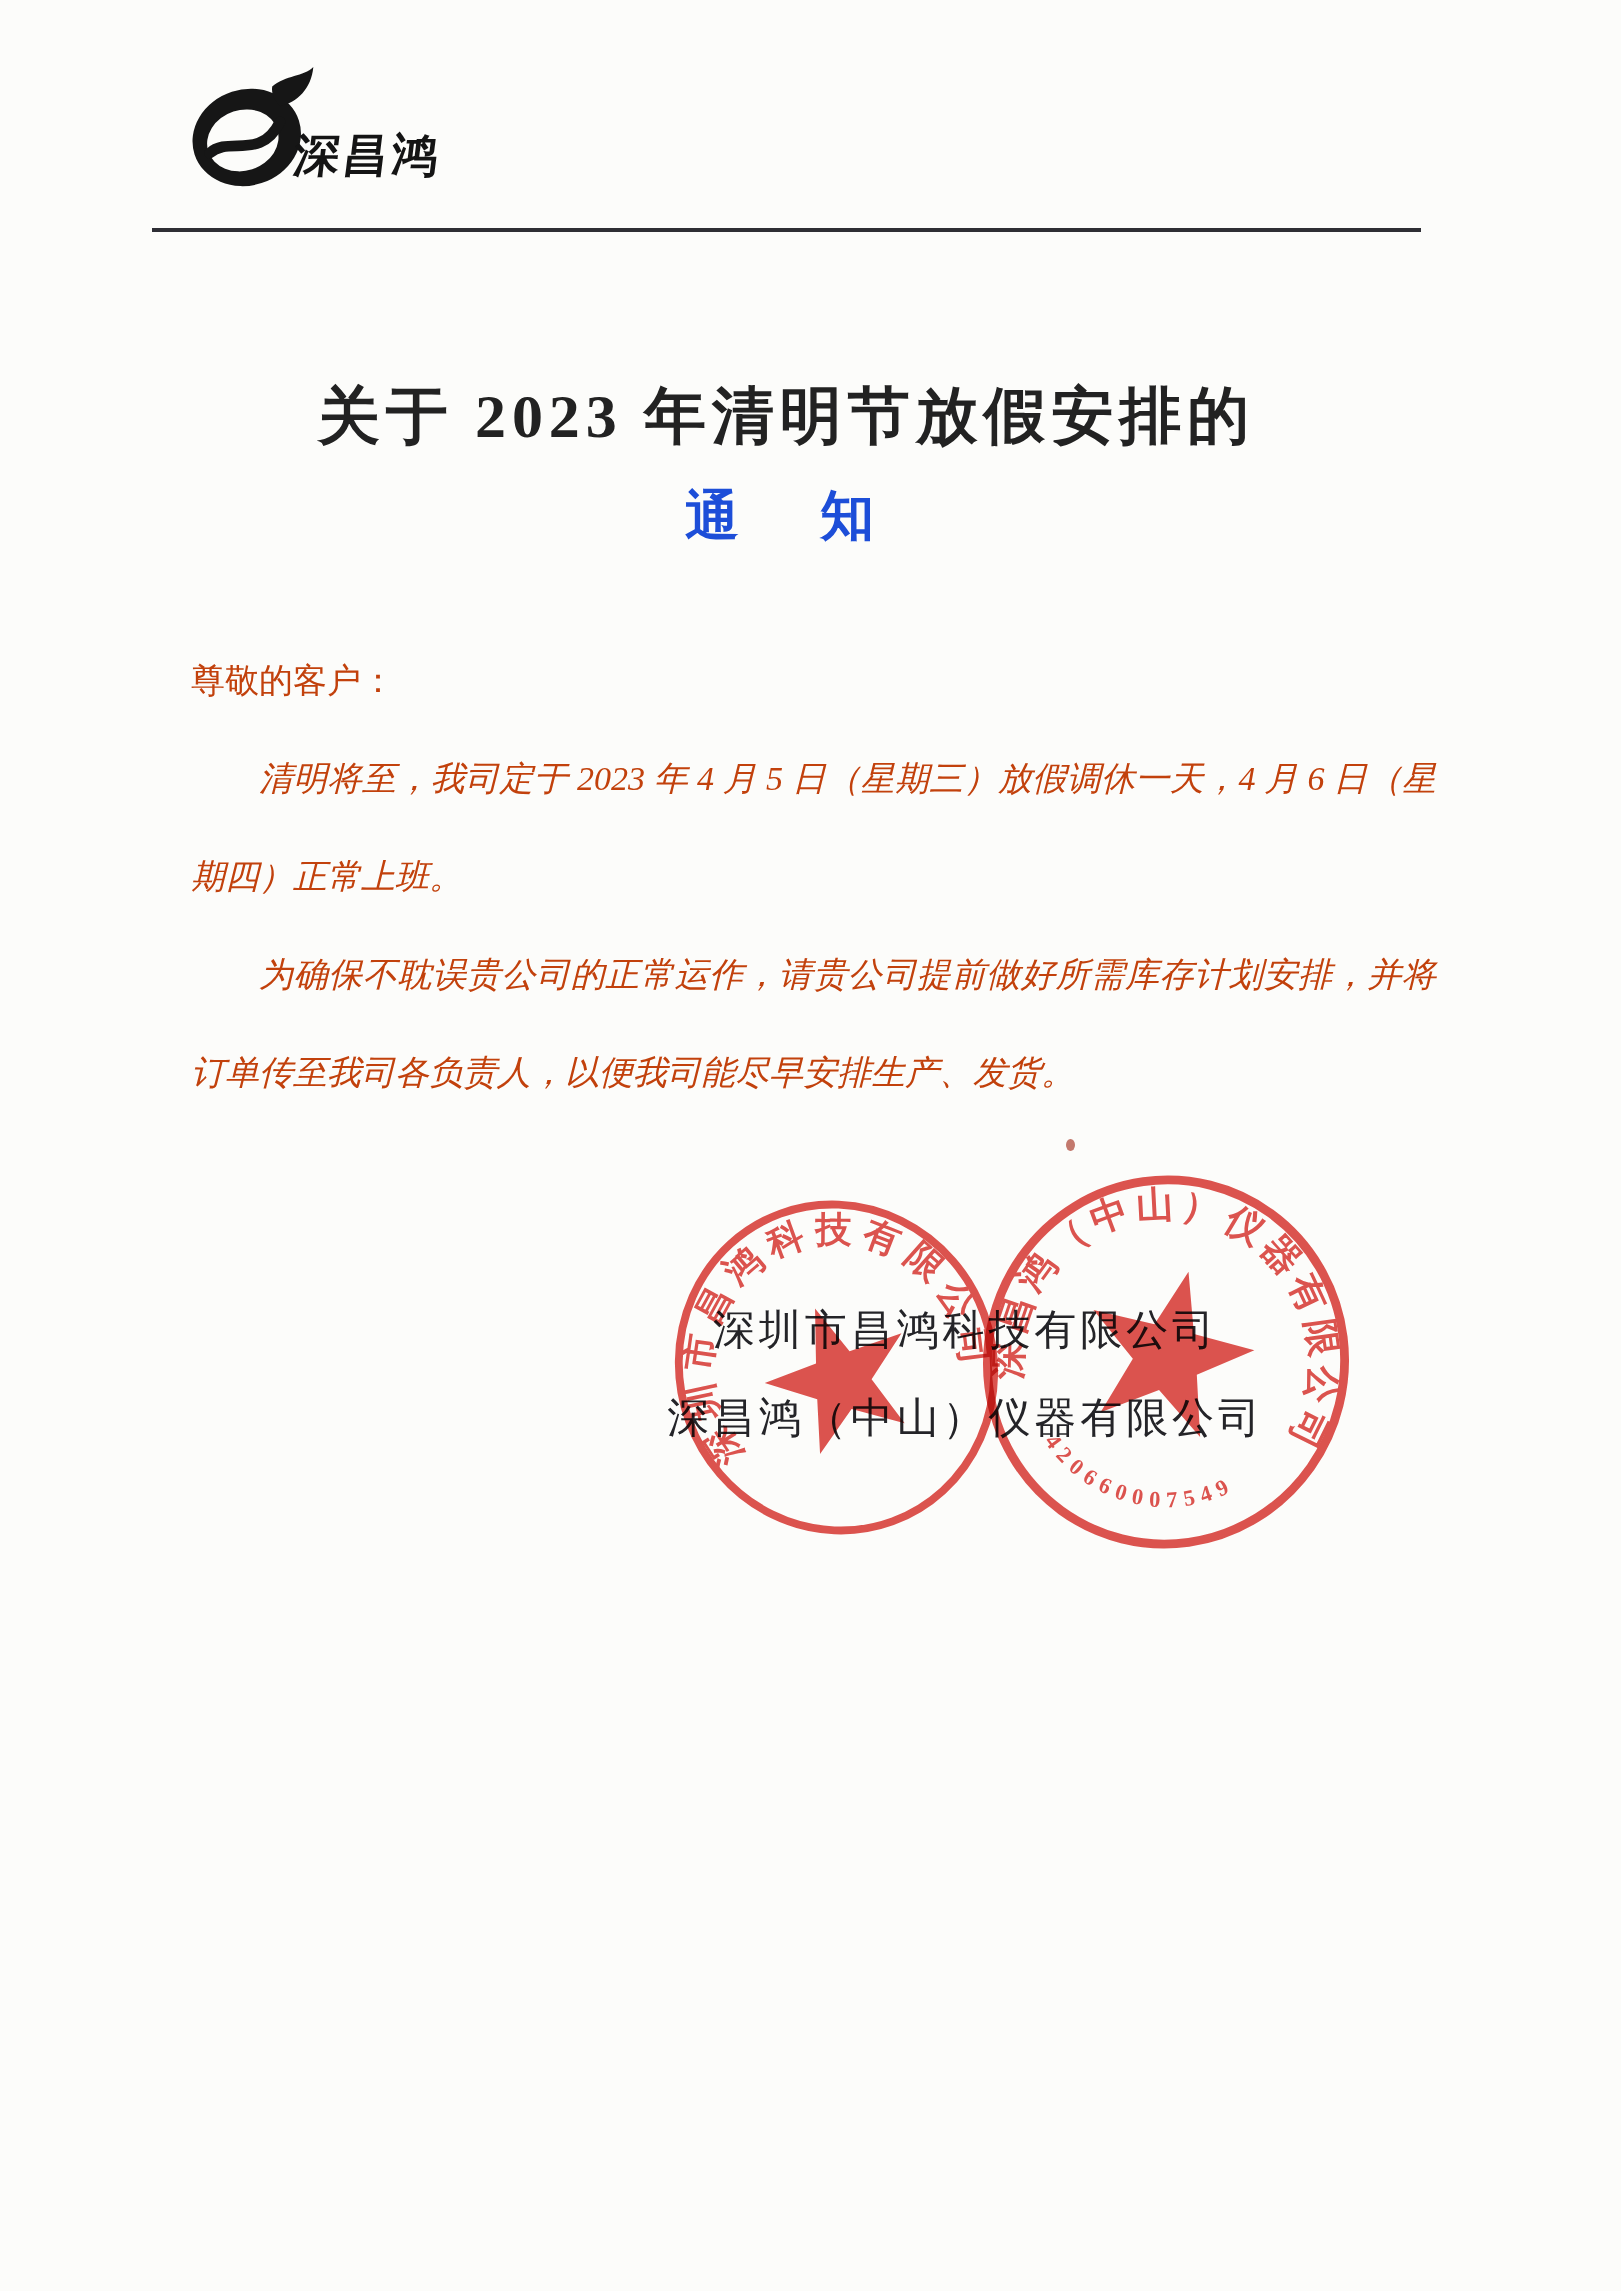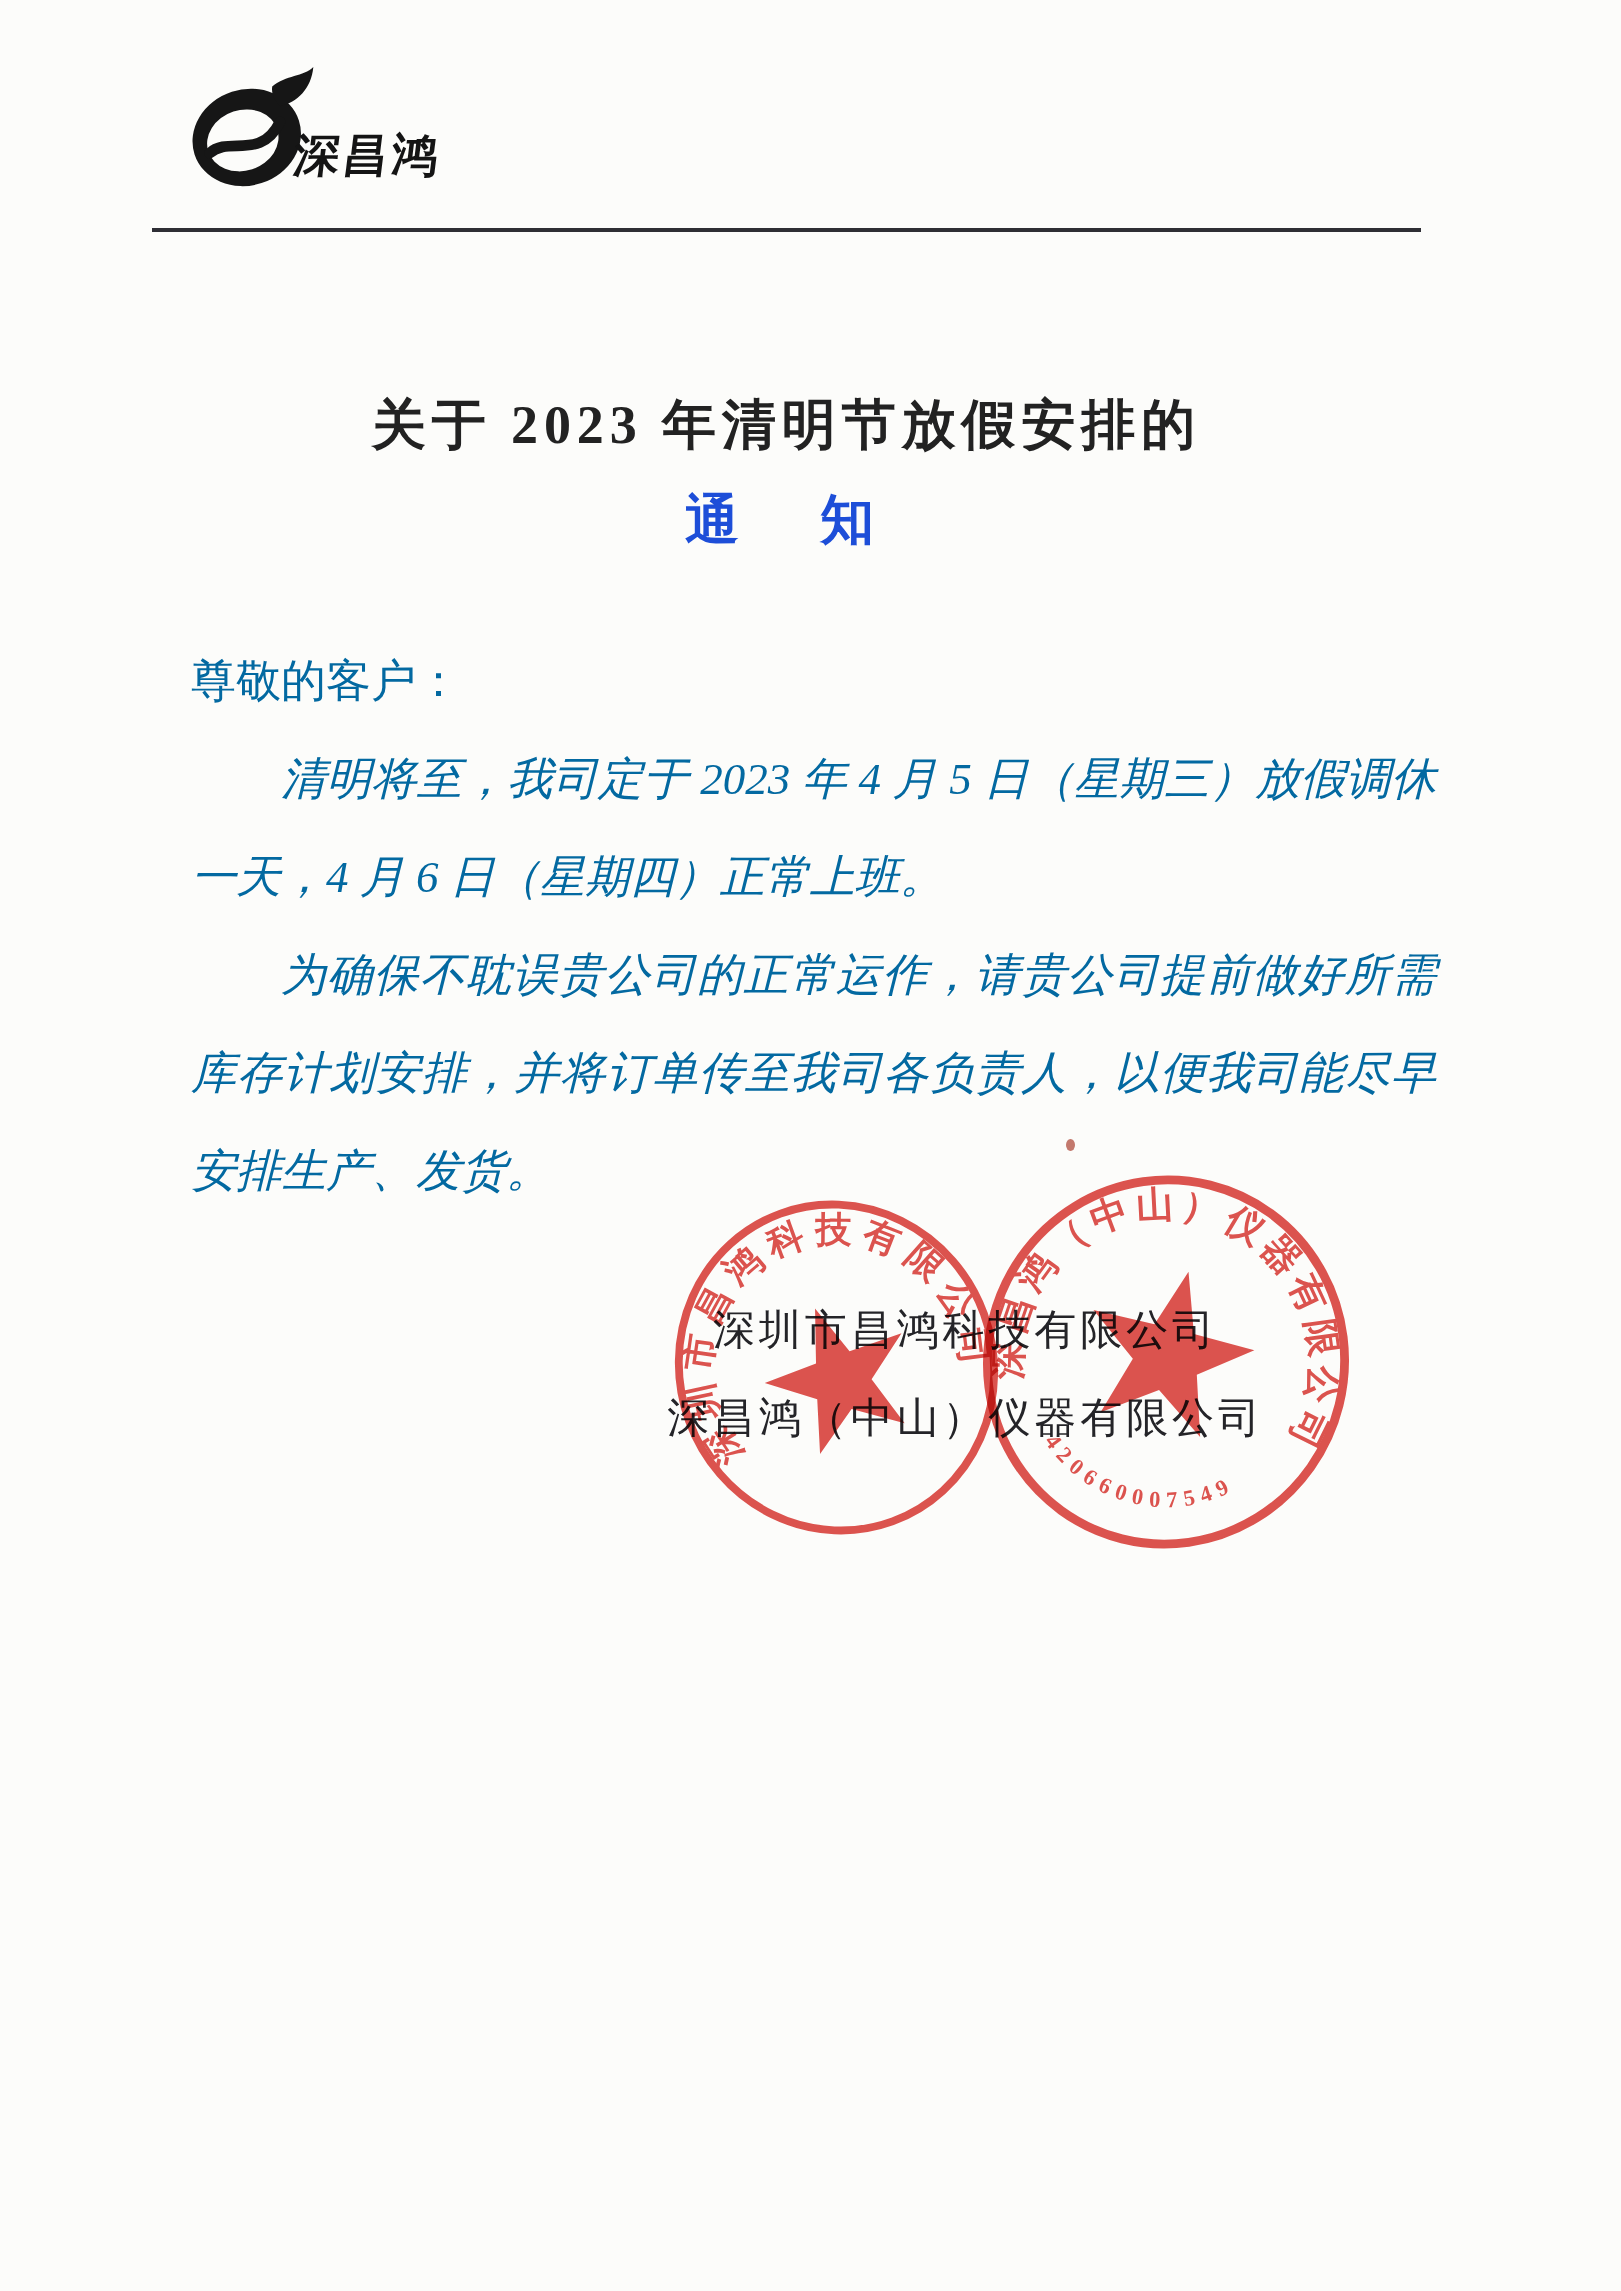--- a/index.html
+++ b/index.html
@@ -21,30 +21,30 @@
     letter-spacing:2.9px;color:#141414;
     font-family:"Liberation Sans","DejaVu Sans",sans-serif;
   }
   .header-rule{
     position:absolute;left:152px;top:228px;width:1269px;height:3.9px;
     background:#2e2e34;
   }
   
   .title-wrap{position:absolute;left:152px;top:374px;width:1269px;text-align:center;}
   .title-line1{
-    font-size:54px;font-weight:700;letter-spacing:5.9px;color:#222;margin-top:15px;
+    font-size:62px;font-weight:700;letter-spacing:5.9px;color:#222;
   }
   .title-line2{
     margin-top:21.6px;
     font-size:54px;font-weight:700;letter-spacing:13.7px;color:#1d4ed8;
   }
   
   .body-text{
     position:absolute;left:191px;top:632px;width:1245px;
-    font-size:45px;line-height:98px;color:#0369a1;
+    font-size:34px;line-height:98px;color:#c2410c;
     text-align:justify;text-justify:inter-character;
   }
   .body-text .para{margin:0;text-indent:2em;font-style:italic;}
   .body-text .salutation{margin:0;text-indent:0;}
   
   .signature{
     position:absolute;left:549px;top:1286px;width:833px;
     text-align:center;font-size:42px;line-height:88px;
     color:#242428;z-index:3;letter-spacing:3.9px;
   }

